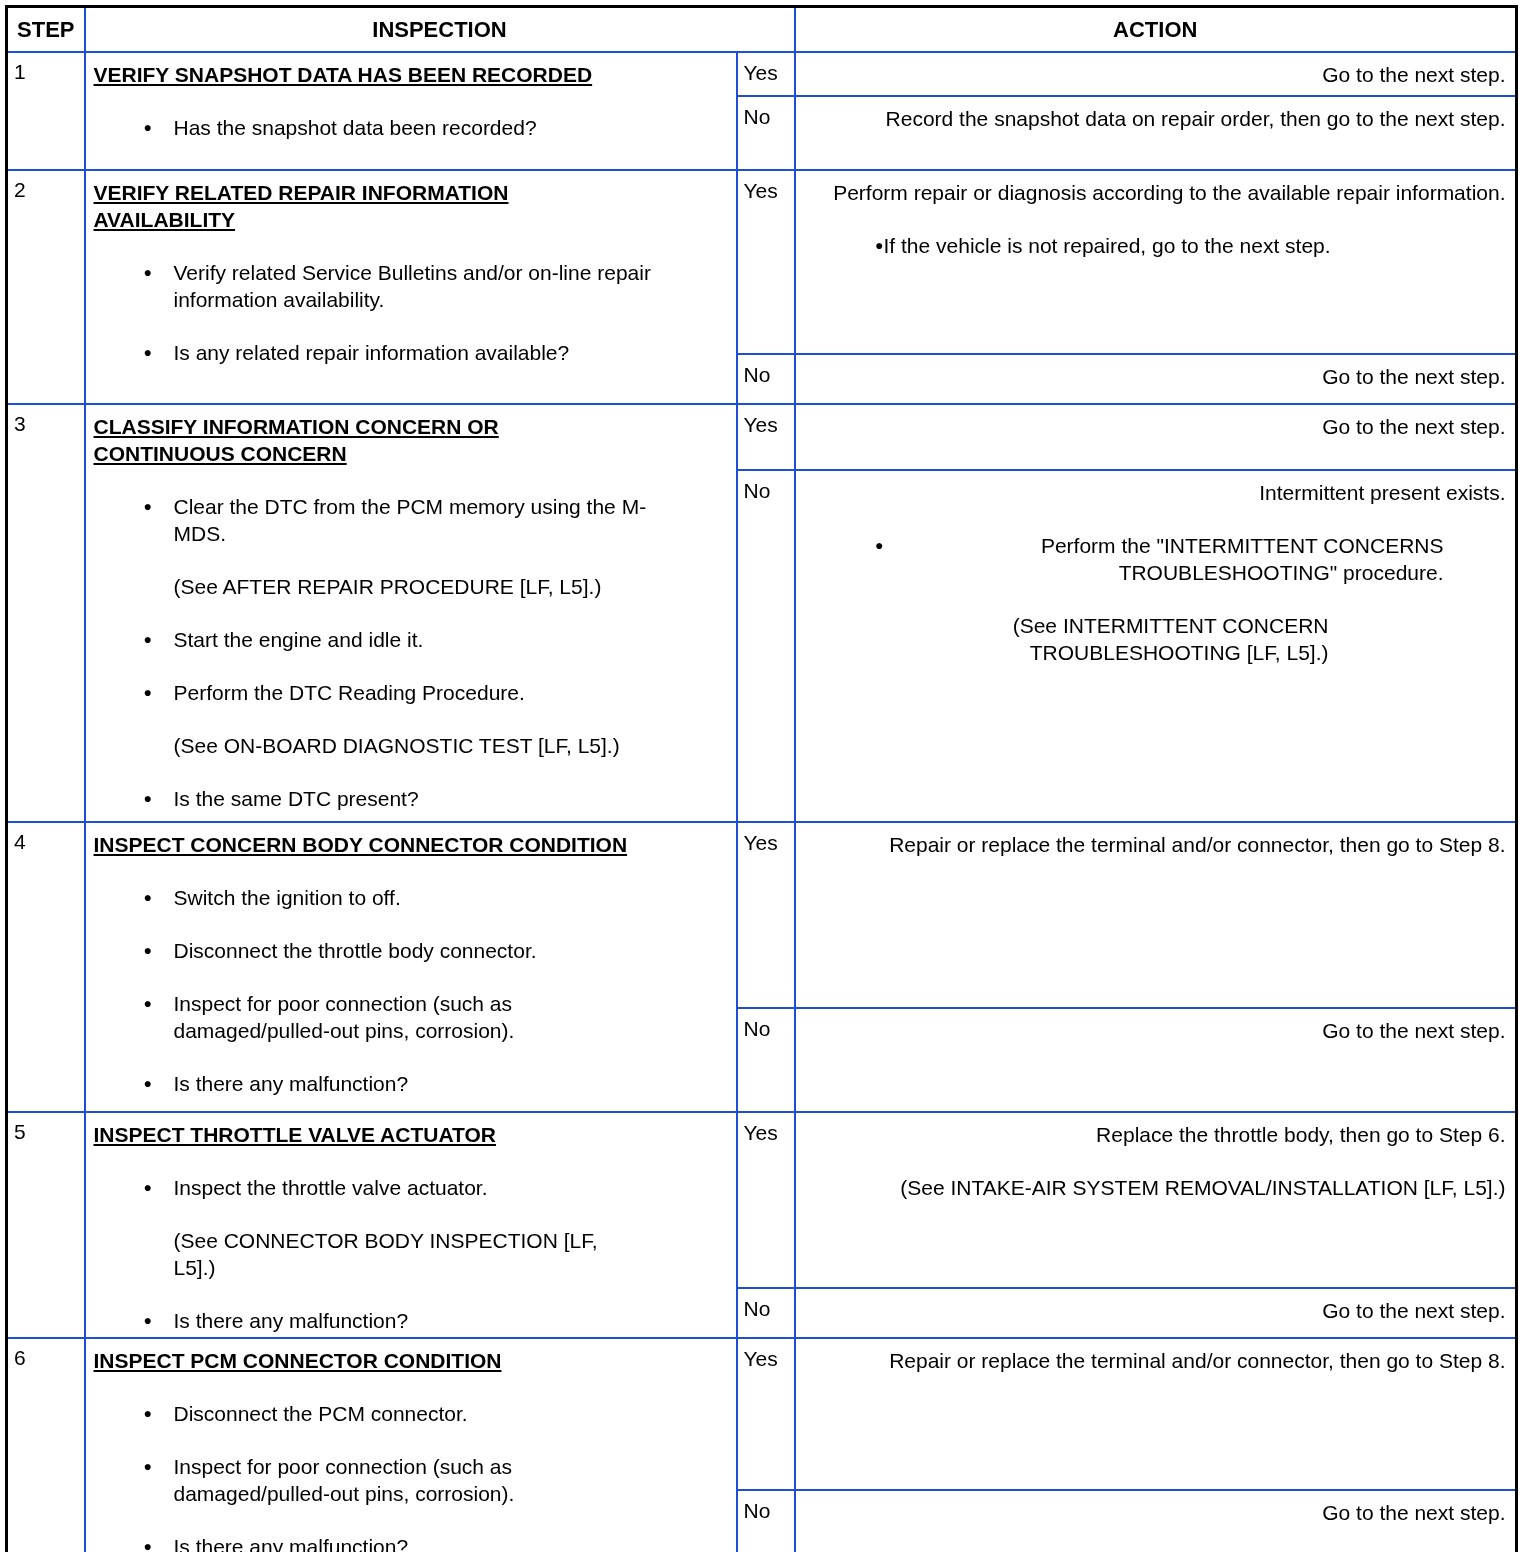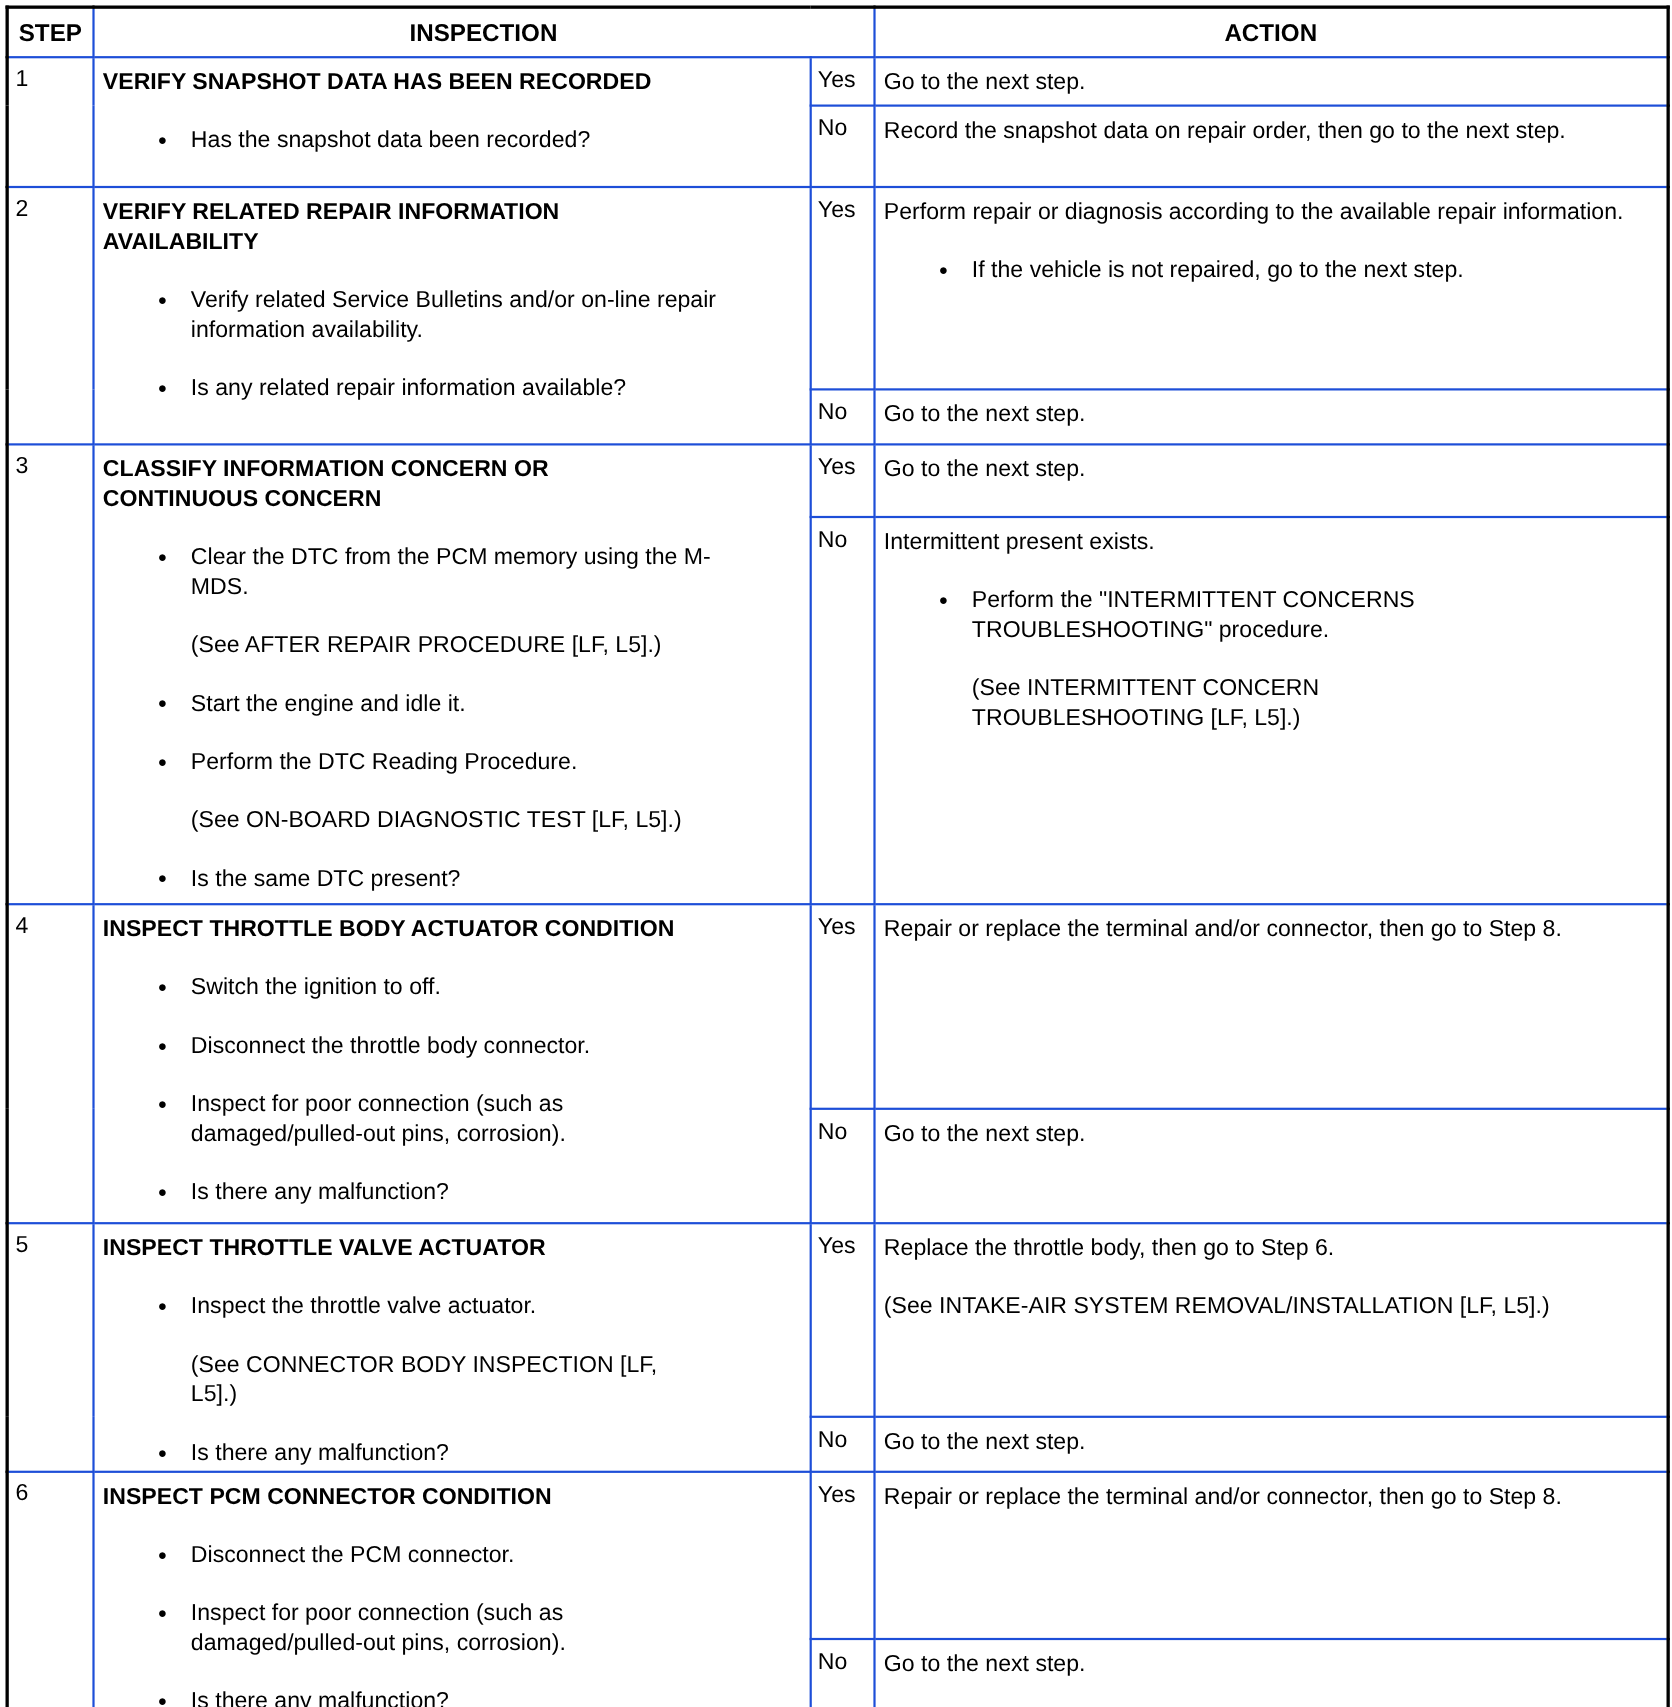--- a/index.html
+++ b/index.html
@@ -34,27 +34,28 @@
     text-align: center;
     padding: 8px 4px;
   }
   .col-step { width: 78px; }
   .col-inspection { width: 652px; }
   .col-yn { width: 58px; }
   .col-action { width: 722px; }
 
   .step-cell { padding-top: 5px; }
   .answer-cell { padding-top: 6px; }
-  .action-cell { padding-top: 6px; }
+  .action-cell { padding-top: 6px; text-align: right; }
   .inspection-cell { padding-top: 6px; }
 
   .inspection-title {
     font-weight: bold;
     white-space: pre-line;
     margin: 1px 0 0 2px;
+    text-decoration: underline;
   }
   .bullet-item {
     display: flex;
     margin: 26px 0 0 52px;
   }
   .bullet-dot {
     flex: none;
     width: 30px;
     font-size: 14px;
   }
@@ -176,21 +177,21 @@
             <div class="bullet-item">
               <span class="bullet-dot">●</span>
               <span class="bullet-text">Perform the "INTERMITTENT CONCERNS TROUBLESHOOTING" procedure.</span>
             </div>
             <div class="note-item">(See INTERMITTENT CONCERN TROUBLESHOOTING [LF, L5].)</div>
           </td>
         </tr>
         <tr style="height: 186px;">
           <td class="step-cell" rowspan="2">4</td>
           <td class="inspection-cell" rowspan="2">
-            <div class="inspection-title">INSPECT THROTTLE BODY ACTUATOR CONDITION</div>
+            <div class="inspection-title">INSPECT CONCERN BODY CONNECTOR CONDITION</div>
             <div class="bullet-item">
               <span class="bullet-dot">●</span>
               <span class="bullet-text">Switch the ignition to off.</span>
             </div>
             <div class="bullet-item">
               <span class="bullet-dot">●</span>
               <span class="bullet-text">Disconnect the throttle body connector.</span>
             </div>
             <div class="bullet-item">
               <span class="bullet-dot">●</span>

